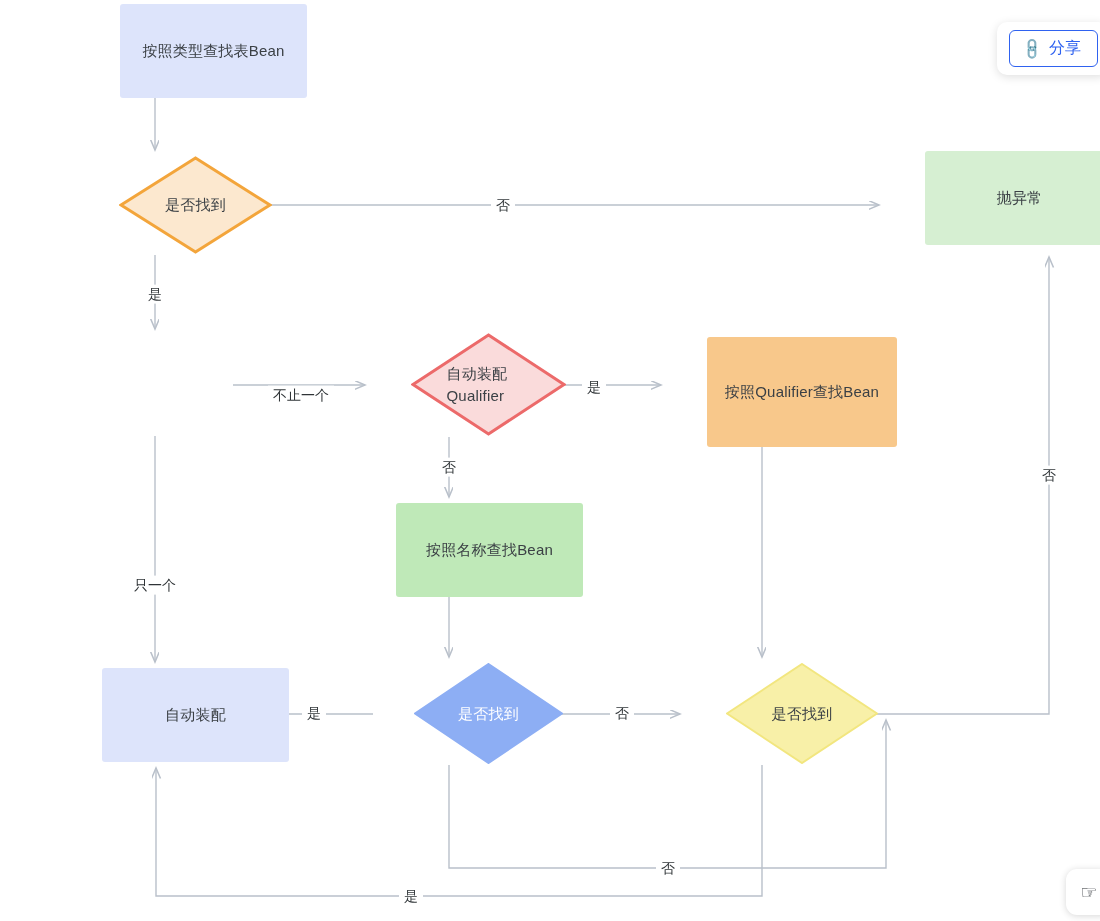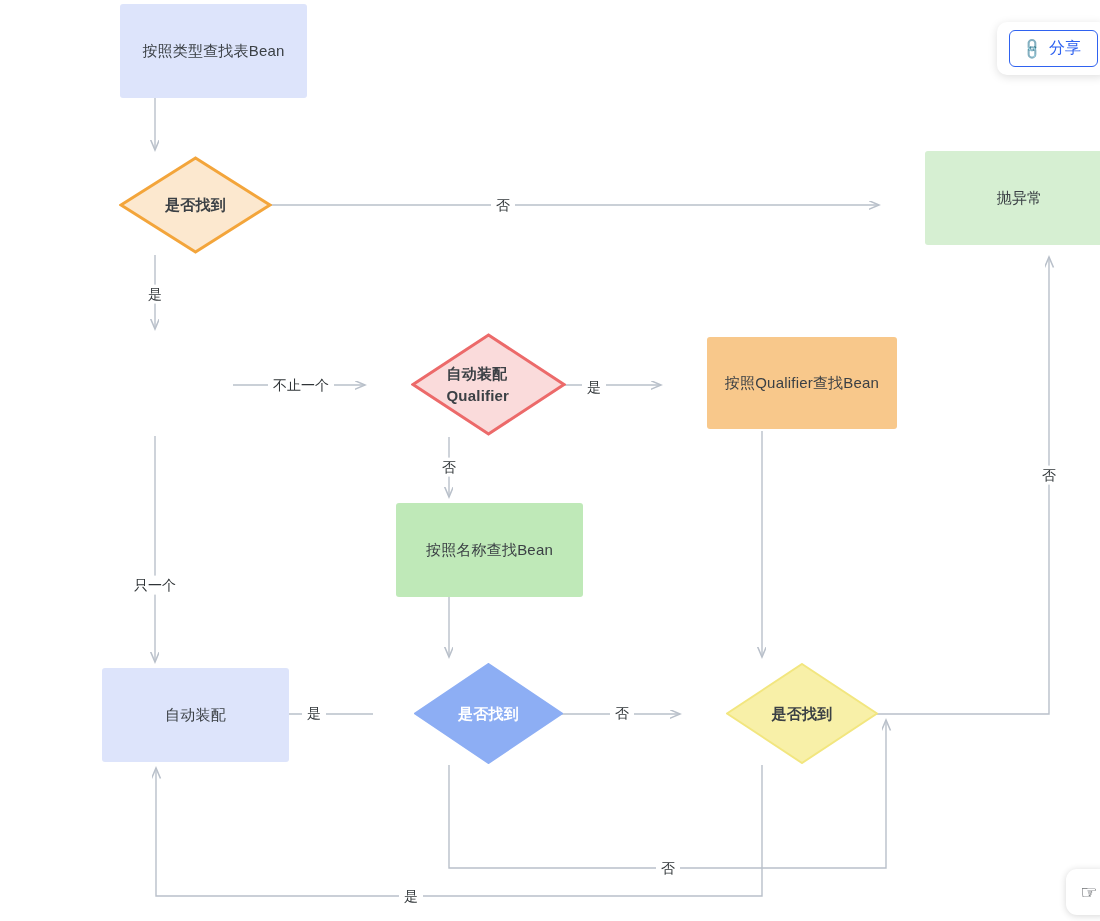--- a/index.html
+++ b/index.html
@@ -46,21 +46,20 @@
   }
   .diamond-svg {
     position: absolute;
     left: 0;
     top: 0;
   }
   .diamond-label {
     position: relative;
     z-index: 2;
     padding: 0 8px;
-    font-weight: bold;
   }
   .edge-label {
     position: absolute;
     font-size: 14px;
     color: #2f3437;
     background: #ffffff;
     padding: 1px 5px;
     line-height: 1.2;
     white-space: nowrap;
     transform: translate(-50%, -50%);
@@ -171,21 +170,21 @@
   </div>
 
 
   <div class="node diamond-wrap" style="left:371px; top:333px; width:155px; height:103px;">
     <svg class="diamond-svg" width="155" height="103" viewBox="0 0 155 103">
       <polygon points="77.5,2 153,51.5 77.5,101 2,51.5" fill="#fadbdb" stroke="#ec6a6a" stroke-width="3"></polygon>
     </svg>
     <span class="diamond-label" style="max-width:84px; text-align:left;">自动装配 Qualifier</span>
   </div>
 
-  <div class="node rect" style="left:667px; top:337px; width:190px; height:92px; background:#f8c88b;">
+  <div class="node rect" style="left:667px; top:337px; width:190px; height:110px; background:#f8c88b;">
     <span>按照Qualifier查找Bean</span>
   </div>
 
   <div class="node rect" style="left:885px; top:151px; width:189px; height:94px; background:#d6efd2;">
     <span>抛异常</span>
   </div>
 
   <div class="node rect" style="left:62px; top:668px; width:187px; height:94px; background:#dde4fb;">
     <span>自动装配</span>
   </div>
@@ -203,21 +202,21 @@
 
   <div class="node diamond-wrap" style="left:686px; top:663px; width:152px; height:101px;">
     <svg class="diamond-svg" width="152" height="101" viewBox="0 0 152 101">
       <polygon points="76,1 151,50.5 76,100 1,50.5" fill="#f8f0a8" stroke="#f2e67f" stroke-width="2"></polygon>
     </svg>
     <span class="diamond-label">是否找到</span>
   </div>
 
   <div class="edge-label" style="left:503px; top:205px;">否</div>
   <div class="edge-label" style="left:155px; top:294px;">是</div>
-  <div class="edge-label" style="left:301px; top:385px;text-align:center;">不止一个</div>
+  <div class="edge-label" style="left:301px; top:395px;text-align:center;">不止一个</div>
   <div class="edge-label" style="left:594px; top:387px;">是</div>
   <div class="edge-label" style="left:449px; top:467px;">否</div>
   <div class="edge-label" style="left:155px; top:549px;margin-top:36px;">只一个</div>
   <div class="edge-label" style="left:314px; top:713px;">是</div>
   <div class="edge-label" style="left:622px; top:713px;">否</div>
   <div class="edge-label" style="left:1049px; top:475px;">否</div>
   <div class="edge-label" style="left:668px; top:868px;">否</div>
   <div class="edge-label" style="left:411px; top:896px;">是</div>
 
   <div id="share-panel">

